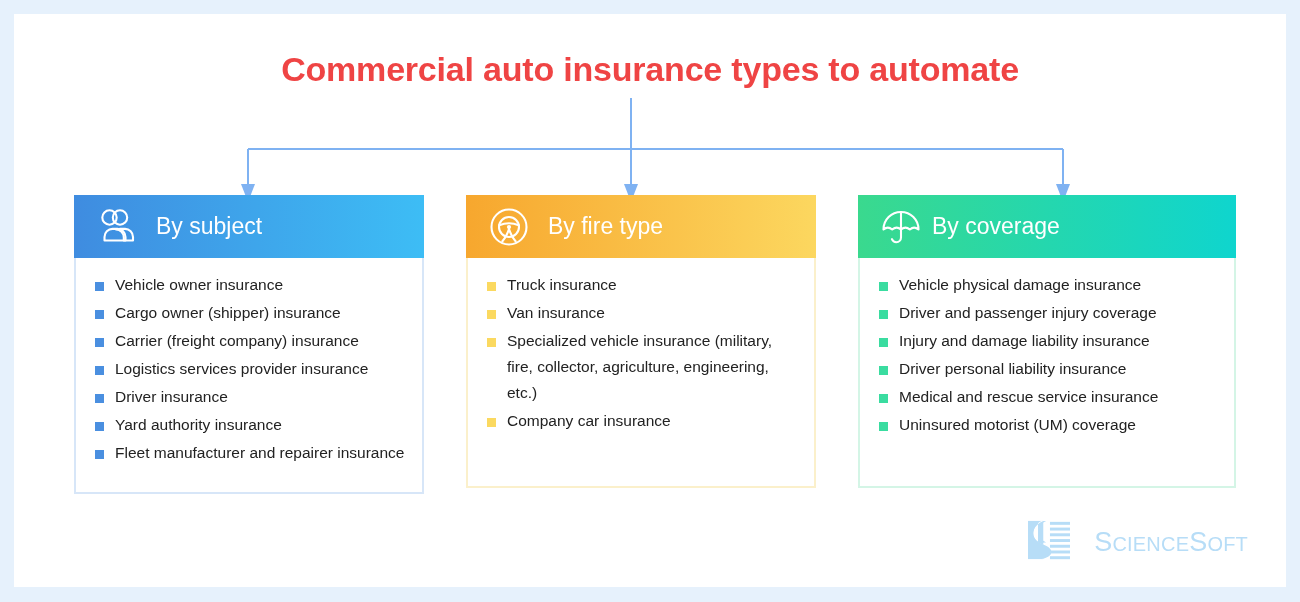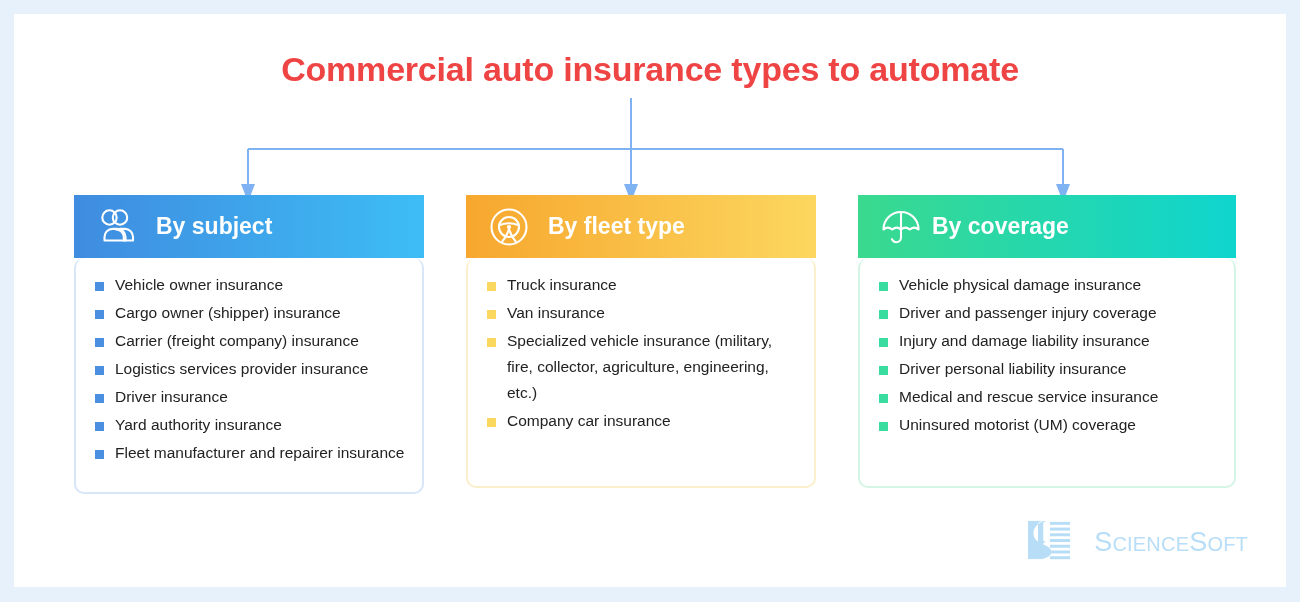--- a/index.html
+++ b/index.html
@@ -75,32 +75,31 @@
     width: 46px;
     height: 46px;
     flex: 0 0 46px;
     display: flex;
     align-items: center;
     justify-content: center;
   }
 
   .card-header .hdr-title {
     font-size: 23px;
-    font-weight: bold;
+    font-weight: normal;
     color: #ffffff;
     font-family: "Liberation Sans", sans-serif;
   }
 
   .card-body {
     background: #ffffff;
     border-style: solid;
     border-width: 0 2px 2px 2px;
     padding: 14px 12px 24px 16px;
     min-height: 230px;
-    border-radius: 10px;
   }
 
   .card-body ul { list-style: none; }
 
   .card-body li {
     position: relative;
     padding-left: 23px;
     margin-bottom: 2px;
     font-size: 15.5px;
     line-height: 1.68;
@@ -216,21 +215,21 @@
         <span class="hdr-icon">
           <svg viewBox="0 0 46 46" width="46" height="46" fill="none" stroke="#ffffff" stroke-width="2.1" stroke-linecap="round" stroke-linejoin="round">
             <circle cx="23" cy="23" r="17.5"></circle>
             <circle cx="23" cy="23" r="10"></circle>
             <circle cx="23" cy="23" r="2.1" fill="#ffffff" stroke="none"></circle>
             <path d="M13.2 21.2c6.4-2.6 13.2-2.6 19.6 0"></path>
             <path d="M23 25.1c-1.8 5.2-4.2 9.4-6.6 12.1"></path>
             <path d="M23 25.1c1.8 5.2 4.2 9.4 6.6 12.1"></path>
           </svg>
         </span>
-        <span class="hdr-title">By fleet type</span>
+        <span class="hdr-title">By fire type</span>
       </div>
       <div class="card-body">
         <ul>
           <li>Truck insurance</li>
           <li>Van insurance</li>
           <li>Specialized vehicle insurance (military, fire, collector, agriculture, engineering, etc.)</li>
           <li>Company car insurance</li>
         </ul>
       </div>
     </div>

